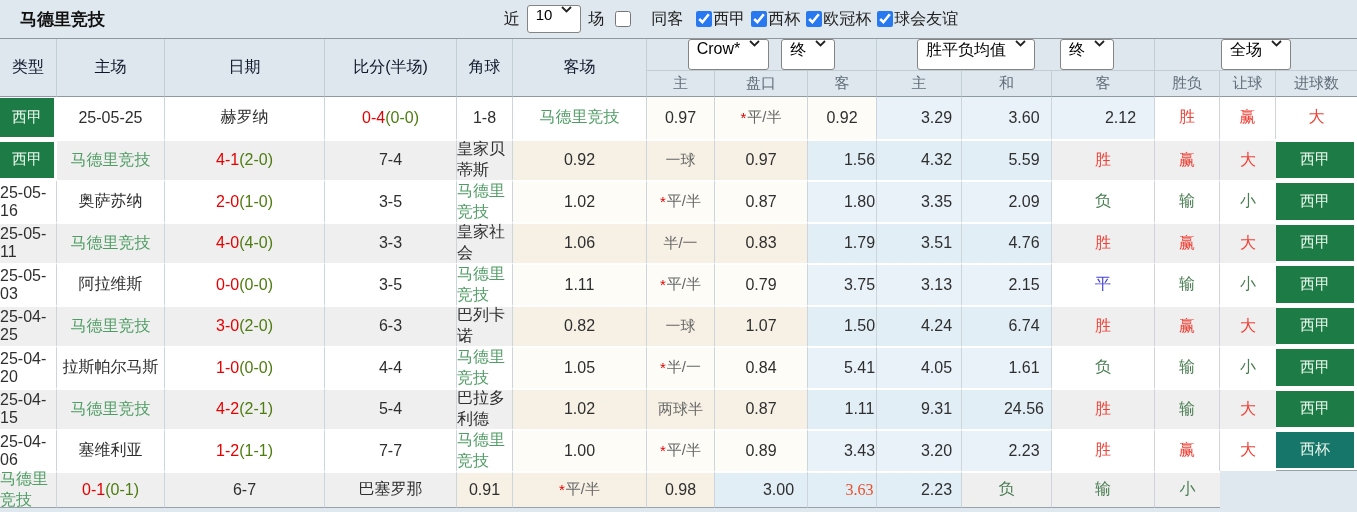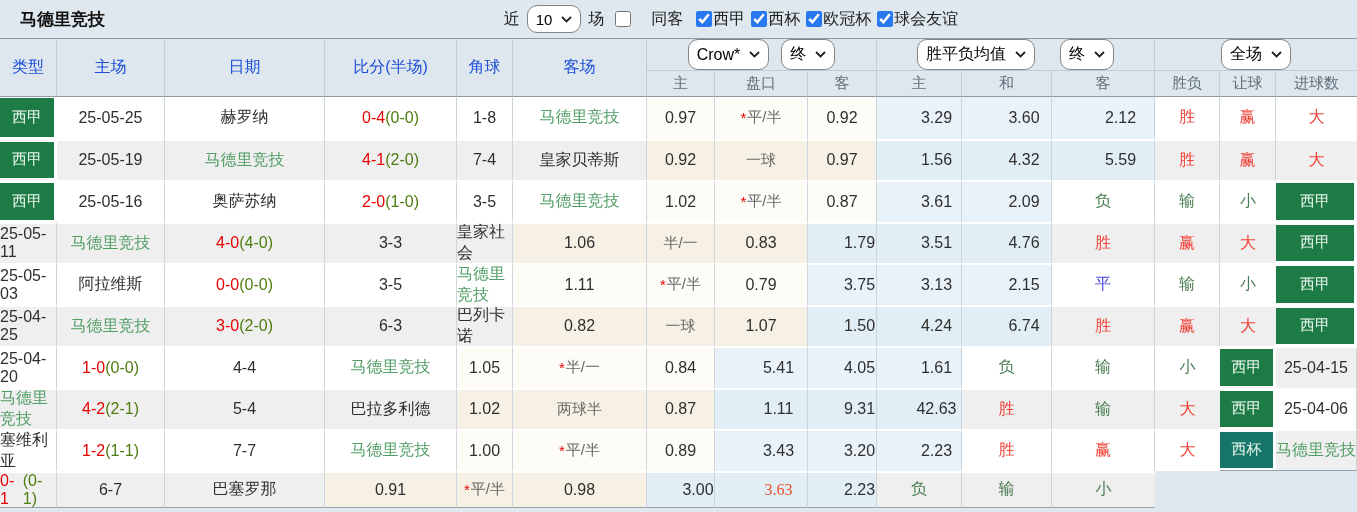--- a/index.html
+++ b/index.html
@@ -11,34 +11,34 @@
             border-bottom:1px solid #8f999f; background:#dfe8ee; }
   .title { flex:0 0 auto; padding-left:20px; font-size:17px; font-weight:bold; color:#101010; }
   .controls { flex:1; display:flex; justify-content:center; align-items:center; gap:7px;
               font-size:16px; color:#222; }
   .chk { display:inline-flex; align-items:center; gap:20px; cursor:pointer; font-size:16px; color:#222; }
   .chk input { width:16px; height:16px; accent-color:#2878f0; cursor:pointer; }
   .filters { display:inline-flex; align-items:center; }
   .filters .chk { gap:1px; margin-left:6px; }
 
   
-  .select { display:inline-flex; align-items:center; gap:9px; background:#fff;
-            border:1px solid #848484; border-radius:10px; padding:0 8px; height:26px;
+  .select { display:inline-flex; gap:9px; background:#fff;
+            border:1px solid #848484; border-radius:3px; padding:0 8px; height:26px;
             font-size:15px; color:#000; cursor:pointer; white-space:nowrap; }
   .select.h28 { height:29px; font-size:16px; }
   .chev { display:inline-block; }
 
   
   .grid { display:grid; width:1357px;
           grid-template-columns:57px 108px 160px 132px 56px 134px 68px 93px 69px 85px 90px 103px 65px 56px 81px;
           grid-template-rows:32px 26px repeat(9,41.5px) 37.5px; }
   .grid > div { box-sizing:border-box; display:flex; align-items:center; justify-content:center; }
 
   .th { background:#dee7ee; border-right:1px solid #c3cdd4; }
-  .th.left6 { grid-row:1/3; font-size:16px; color:#1d4ed8; border-bottom:1px solid #8e99a0; }
+  .th.left6 { grid-row:1/3; font-size:16px; color:#0f172a; border-bottom:1px solid #8e99a0; }
   .th.grp { border-bottom:1px solid #c3cdd4; gap:12px; }
   .th.sub { font-size:15px; color:#5f6d78; border-bottom:1px solid #8e99a0; }
   .th.last { border-right:none; }
 
   
   .td { border-right:1px solid #ccd5db; font-size:16px; color:#2f2f2f; background:#fff; }
   .td.lastcol { border-right:none; }
   .td.sep { border-top:2px solid #fff; }
   .td.bot { border-bottom:1px solid #98a2a9; }
   .alt.c-base { background:#efefef; }
@@ -181,21 +181,20 @@
       <div class="td c-hand">0.92</div>
       <div class="td c-odds">3.29</div>
       <div class="td c-odds">3.60</div>
       <div class="td c-odds">2.12</div>
       <div class="td c-base t-red">胜</div>
       <div class="td c-base t-red">赢</div>
       <div class="td c-base t-red lastcol">大</div>
       <div class="td c-type alt sep">
         <span class="badge liga">西甲</span>
       </div>
-      <div class="td c-base alt sep">25-05-19</div>
       <div class="td c-base alt sep">
         <span class="self">马德里竞技</span>
       </div>
       <div class="td c-base alt sep">
         <span class="sc">4-1</span>
         <span class="ht">(2-0)</span>
       </div>
       <div class="td c-base alt sep">7-4</div>
       <div class="td c-base alt sep">
         <span>皇家贝蒂斯</span>
@@ -225,21 +224,22 @@
       <div class="td c-base sep">3-5</div>
       <div class="td c-base sep">
         <span class="self">马德里竞技</span>
       </div>
       <div class="td c-hand sep">1.02</div>
       <div class="td c-hand c-line sep">
         <span class="star">*</span>
         <span>平/半</span>
       </div>
       <div class="td c-hand sep">0.87</div>
-      <div class="td c-odds sep">3.61</div>
+      <div class="td c-odds sep">1.80</div>
+      <div class="td c-odds sep">3.35</div>
       <div class="td c-odds sep">2.09</div>
       <div class="td c-base t-green sep">负</div>
       <div class="td c-base t-green sep">输</div>
       <div class="td c-base t-green sep lastcol">小</div>
       <div class="td c-type alt sep">
         <span class="badge liga">西甲</span>
       </div>
       <div class="td c-base alt sep">25-05-11</div>
       <div class="td c-base alt sep">
         <span class="self">马德里竞技</span>
@@ -314,20 +314,23 @@
       <div class="td c-odds alt sep">4.24</div>
       <div class="td c-odds alt sep">6.74</div>
       <div class="td c-base t-red alt sep">胜</div>
       <div class="td c-base t-red alt sep">赢</div>
       <div class="td c-base t-red alt sep lastcol">大</div>
       <div class="td c-type sep">
         <span class="badge liga">西甲</span>
       </div>
       <div class="td c-base sep">25-04-20</div>
       <div class="td c-base sep">
+        <span>拉斯帕尔马斯</span>
+      </div>
+      <div class="td c-base sep">
         <span class="sc">1-0</span>
         <span class="ht">(0-0)</span>
       </div>
       <div class="td c-base sep">4-4</div>
       <div class="td c-base sep">
         <span class="self">马德里竞技</span>
       </div>
       <div class="td c-hand sep">1.05</div>
       <div class="td c-hand c-line sep">
         <span class="star">*</span>
@@ -355,21 +358,21 @@
       <div class="td c-base alt sep">
         <span>巴拉多利德</span>
       </div>
       <div class="td c-hand alt sep">1.02</div>
       <div class="td c-hand c-line alt sep">
         <span>两球半</span>
       </div>
       <div class="td c-hand alt sep">0.87</div>
       <div class="td c-odds alt sep">1.11</div>
       <div class="td c-odds alt sep">9.31</div>
-      <div class="td c-odds alt sep">42.63</div>
+      <div class="td c-odds alt sep">24.56</div>
       <div class="td c-base t-red alt sep">胜</div>
       <div class="td c-base t-green alt sep">输</div>
       <div class="td c-base t-red alt sep lastcol">大</div>
       <div class="td c-type sep">
         <span class="badge liga">西甲</span>
       </div>
       <div class="td c-base sep">25-04-06</div>
       <div class="td c-base sep">
         <span>塞维利亚</span>
       </div>

